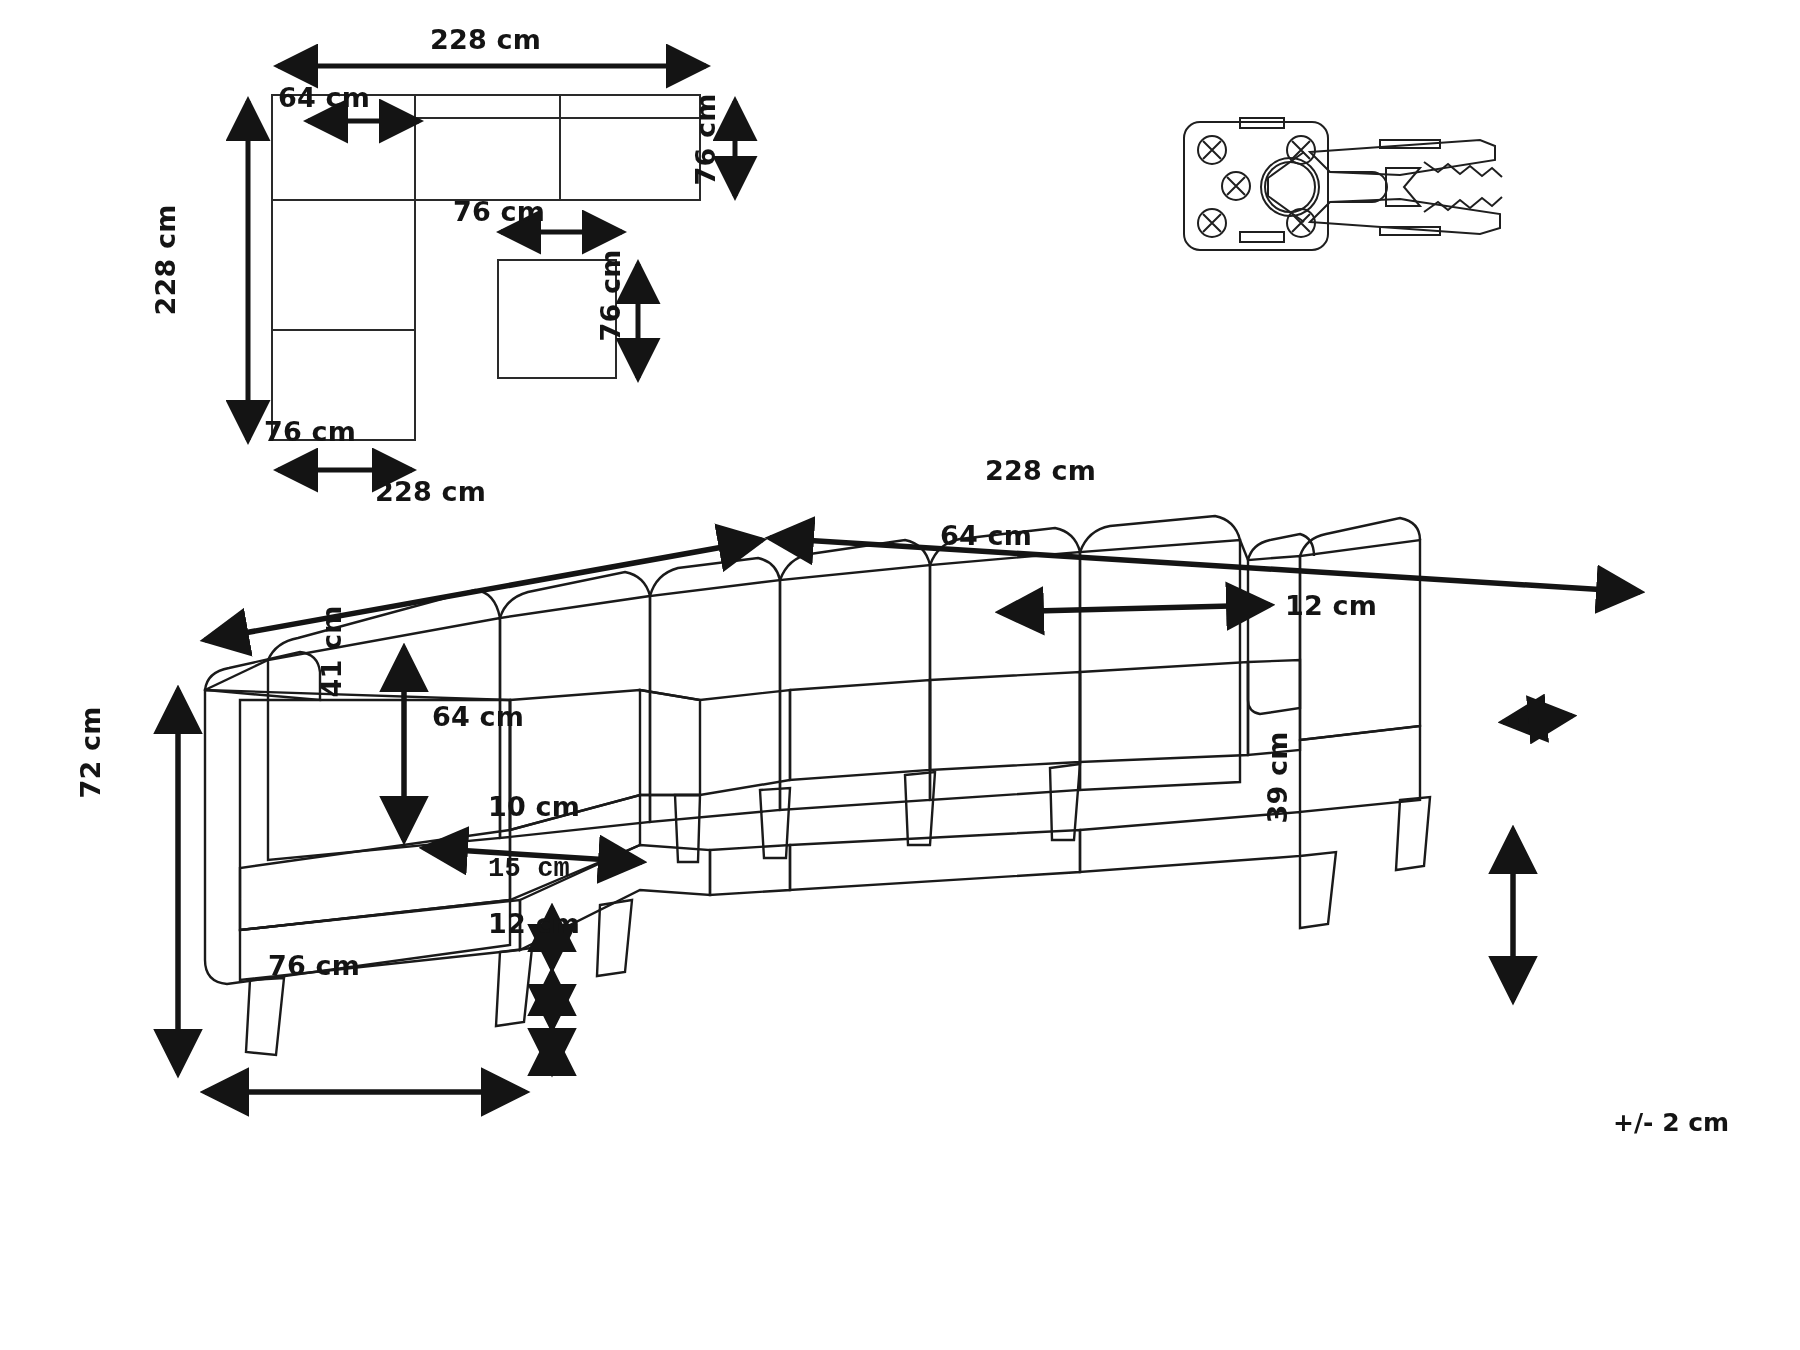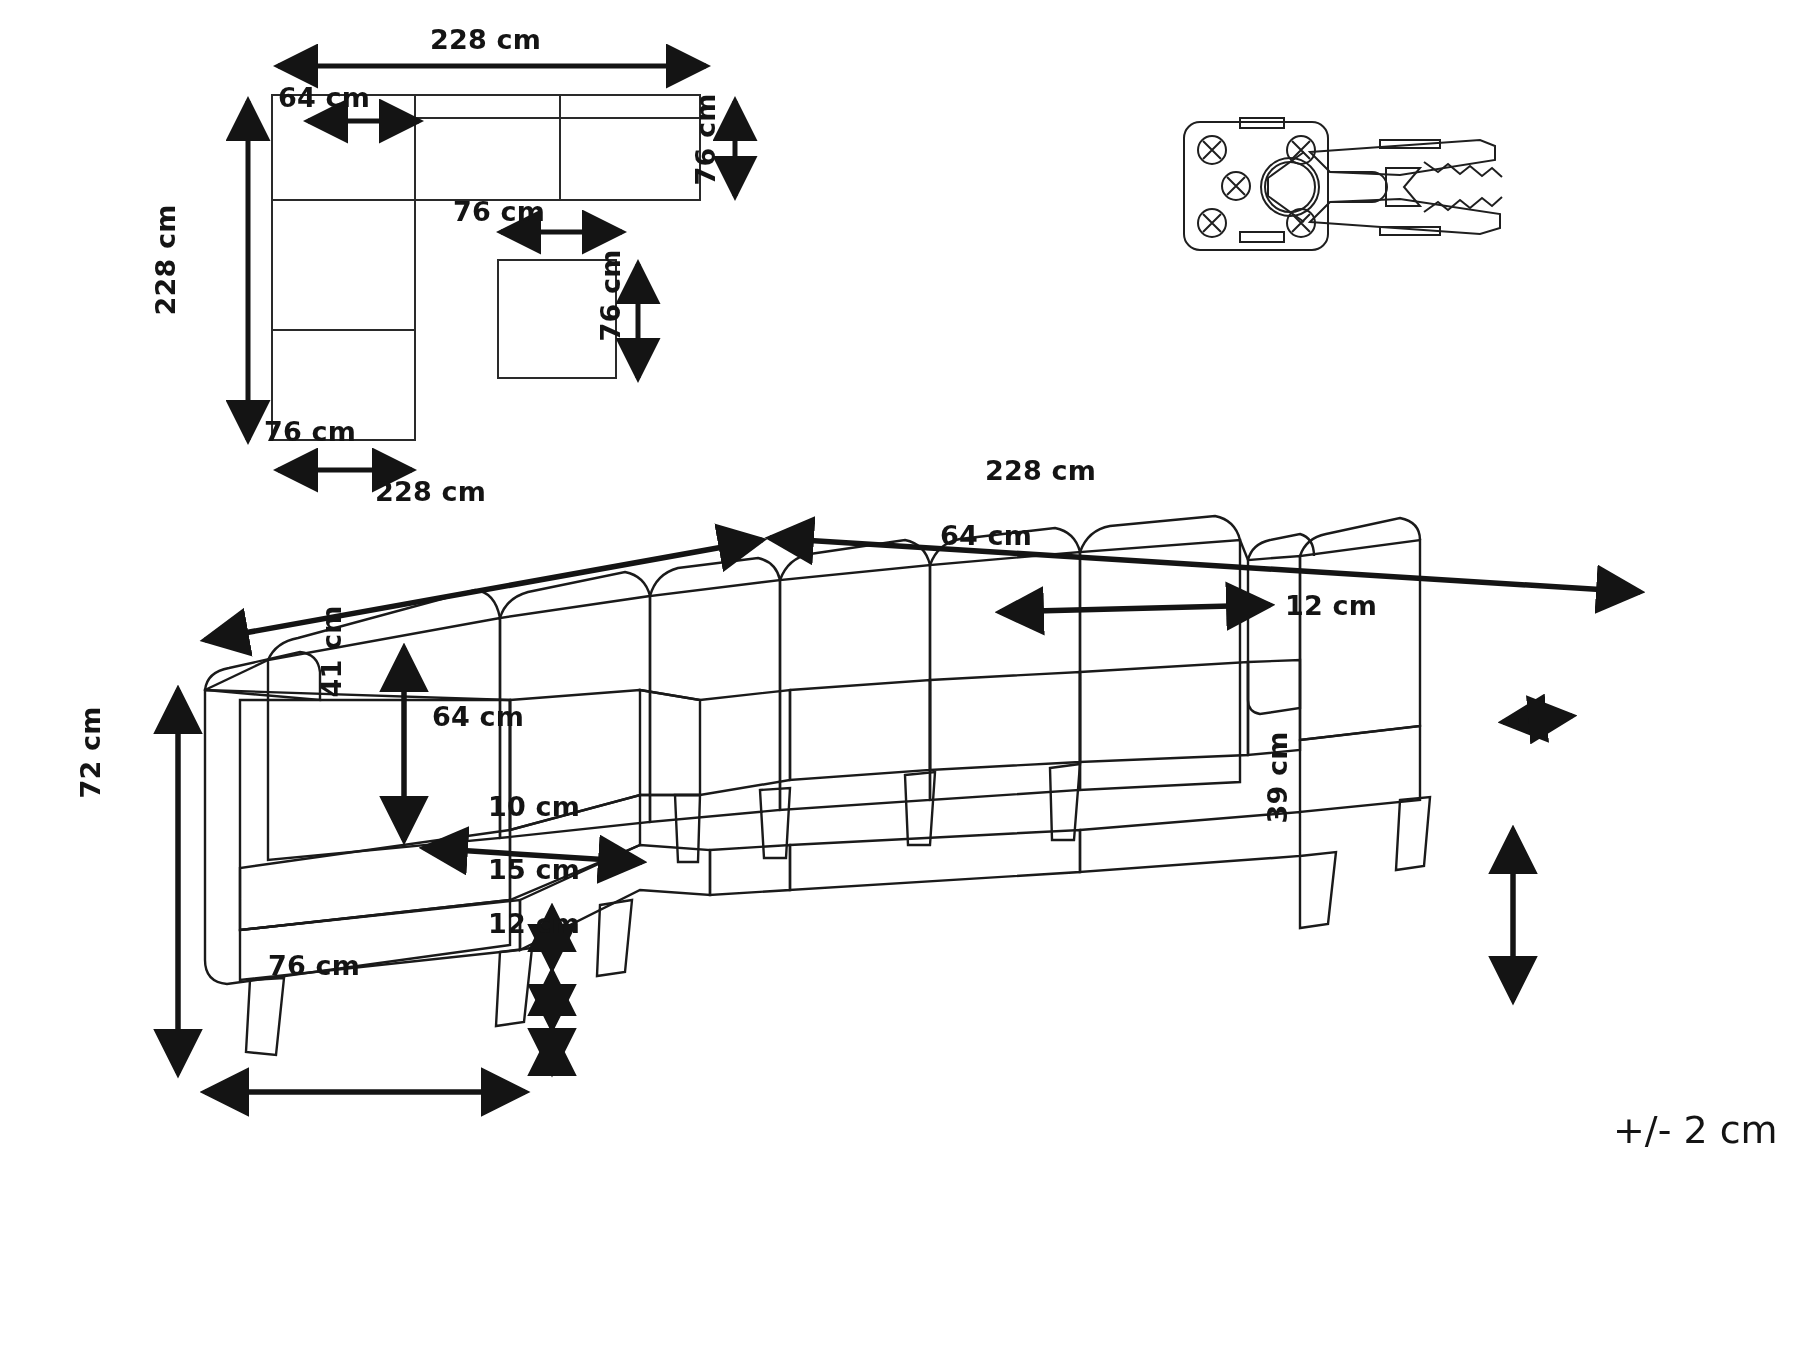--- a/index.html
+++ b/index.html
@@ -3,21 +3,21 @@
 <meta charset="utf-8">
 <style>
   html,body{margin:0;padding:0;background:#ffffff;}
   body{width:1800px;height:1350px;position:relative;overflow:hidden;
        font-family:"DejaVu Sans","Liberation Sans",sans-serif;color:#1a1a1a;}
   #stage{position:absolute;left:0;top:0;width:1800px;height:1350px;padding-left:36px;}
   svg{position:absolute;left:0;top:0;width:1800px;height:1350px;}
   .dimlabel{position:absolute;font-weight:700;font-size:27px;letter-spacing:.2px;
             color:#141414;white-space:nowrap;font-family:"DejaVu Sans","Liberation Sans",sans-serif;}
   .rot{transform:rotate(-90deg);transform-origin:50% 50%;}
-  .tol{position:absolute;font-weight:400;font-size:38px;color:#141414;white-space:nowrap;}
+  .tol{position:absolute;font-weight:700;font-size:25px;color:#141414;white-space:nowrap;}
 </style>
 </head>
 <body>
 
 <div id="stage">
 
   <svg viewBox="0 0 1800 1350" xmlns="http://www.w3.org/2000/svg">
     <defs>
       <marker id="ah" markerWidth="9" markerHeight="9" refX="8" refY="4.5" orient="auto" markerUnits="strokeWidth">
         <path d="M0,0 L9,4.5 L0,9 z" fill="#141414"></path>
@@ -183,21 +183,21 @@
   <div class="dimlabel" style="left:940px;top:520px;">64 cm</div>
 
   <div class="dimlabel rot" style="left:331px;top:636px;width:105px;text-align:center;margin-left:-52px;">41 cm</div>
 
   <div class="dimlabel" style="left:432px;top:701px;">64 cm</div>
 
   <div class="dimlabel rot" style="left:90px;top:737px;width:100px;text-align:center;margin-left:-50px;">72 cm</div>
 
   <div class="dimlabel" style="left:488px;top:791px;text-align:right;">10 cm</div>
 
-  <div class="dimlabel" style="left:488px;top:854px;">15 cm</div>
+  <div class="dimlabel" style="left:488px;top:854px;font-family:Liberation Mono, monospace;">15 cm</div>
 
   <div class="dimlabel" style="left:488px;top:908px;">12 cm</div>
 
   <div class="dimlabel" style="left:268px;top:950px;">76 cm</div>
 
   <div class="dimlabel" style="left:1285px;top:590px;">12 cm</div>
 
   <div class="dimlabel rot" style="left:1277px;top:762px;width:105px;text-align:center;margin-left:-52px;">39 cm</div>
 
   <div class="tol" style="left:1613px;top:1108px;">+/- 2 cm</div>

